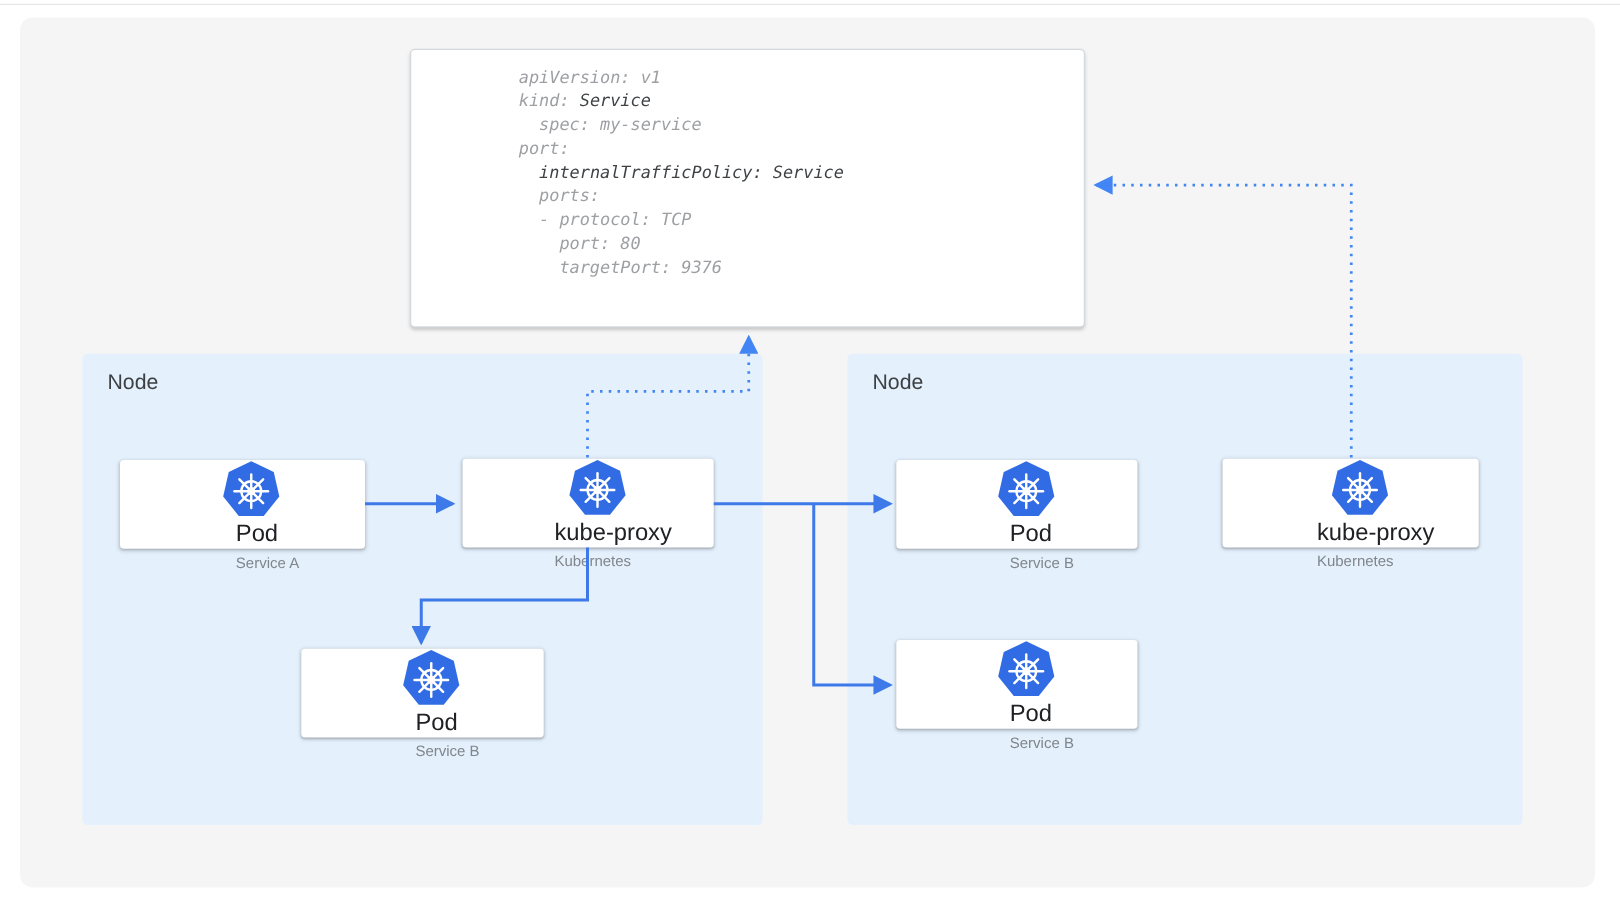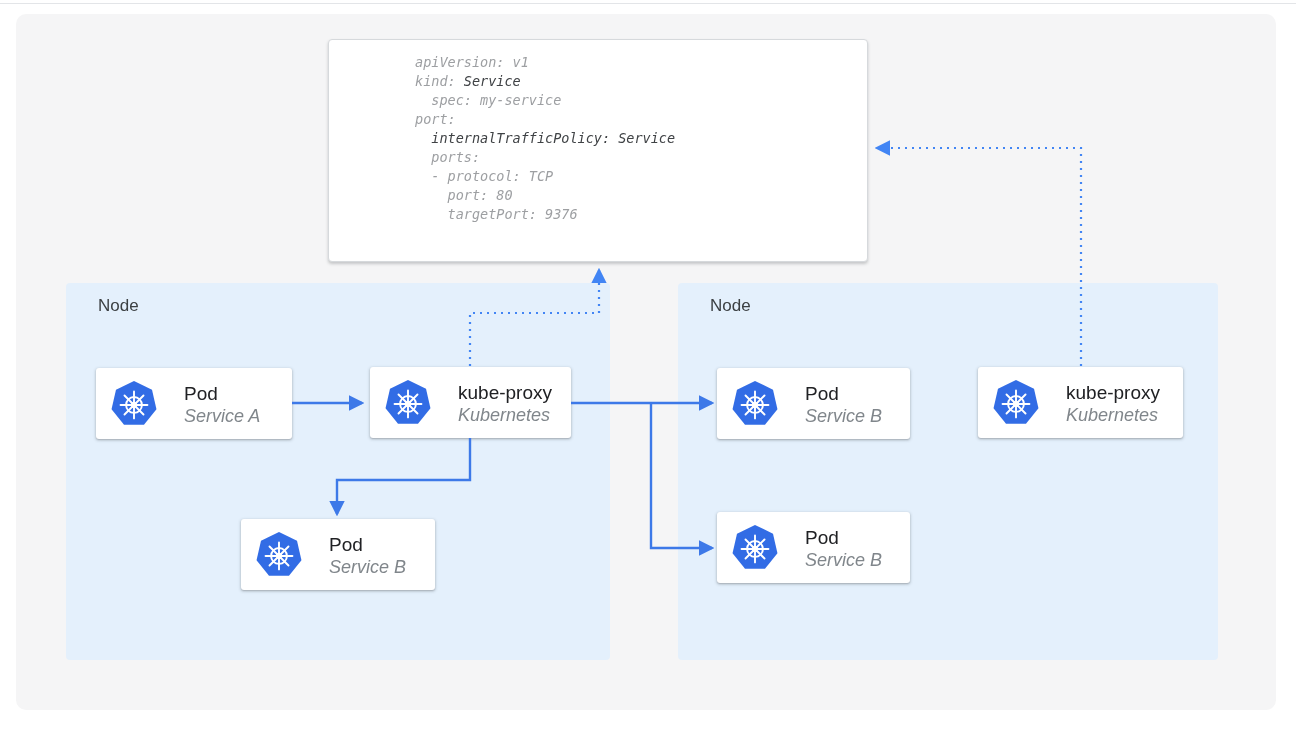--- a/index.html
+++ b/index.html
@@ -31,33 +31,33 @@
     color:#9d9fa2;white-space:pre;
   }
   .code-line b{color:#3f4245;font-weight:normal;}
   
   .node{
     position:absolute;background:#e4f0fc;border-radius:4px;
   }
   .node-left{left:66px;top:283px;width:544px;height:377px;}
   .node-right{left:678px;top:283px;width:540px;height:377px;}
   .node-label{
-    position:absolute;left:32px;top:13px;
+    position:absolute;left:20px;top:13px;
     font-size:17px;color:#3c4043;
   }
   
   .card{
     position:absolute;height:71px;background:#ffffff;border-radius:3px;
     box-shadow:0 1px 2px rgba(60,64,67,.3),0 1px 3px 1px rgba(60,64,67,.12);
-    display:flex;align-items:center;box-sizing:border-box;padding-left:14px;
+    display:flex;align-items:center;box-sizing:border-box;padding-left:14px;flex-direction:column;
   }
   .card .k8s{width:48px;height:48px;flex:0 0 48px;}
   .card .txt{margin-left:26px;}
   .card .title{font-size:19px;color:#202124;line-height:23px;}
-  .card .subtitle{font-size:18px;color:#80868b;line-height:20px;margin-top:1px;font-style:italic;}
+  .card .subtitle{font-size:12px;color:#80868b;line-height:20px;margin-top:1px;}
   .card-pod-a{left:96px;top:368px;width:196px;}
   .card-kproxy-left{left:370px;top:367px;width:201px;}
   .card-pod-b-left{left:241px;top:519px;width:194px;}
   .card-pod-b-right-top{left:717px;top:368px;width:193px;}
   .card-pod-b-right-bottom{left:717px;top:512px;width:193px;}
   .card-kproxy-right{left:978px;top:367px;width:205px;}
   
   .overlay{position:absolute;left:0;top:0;width:1296px;height:729px;pointer-events:none;}
   .solid{stroke:#3d79e8;stroke-width:2.4;fill:none;}
   .dotted{stroke:#4285f4;stroke-width:2.2;fill:none;stroke-dasharray:2 5;}

